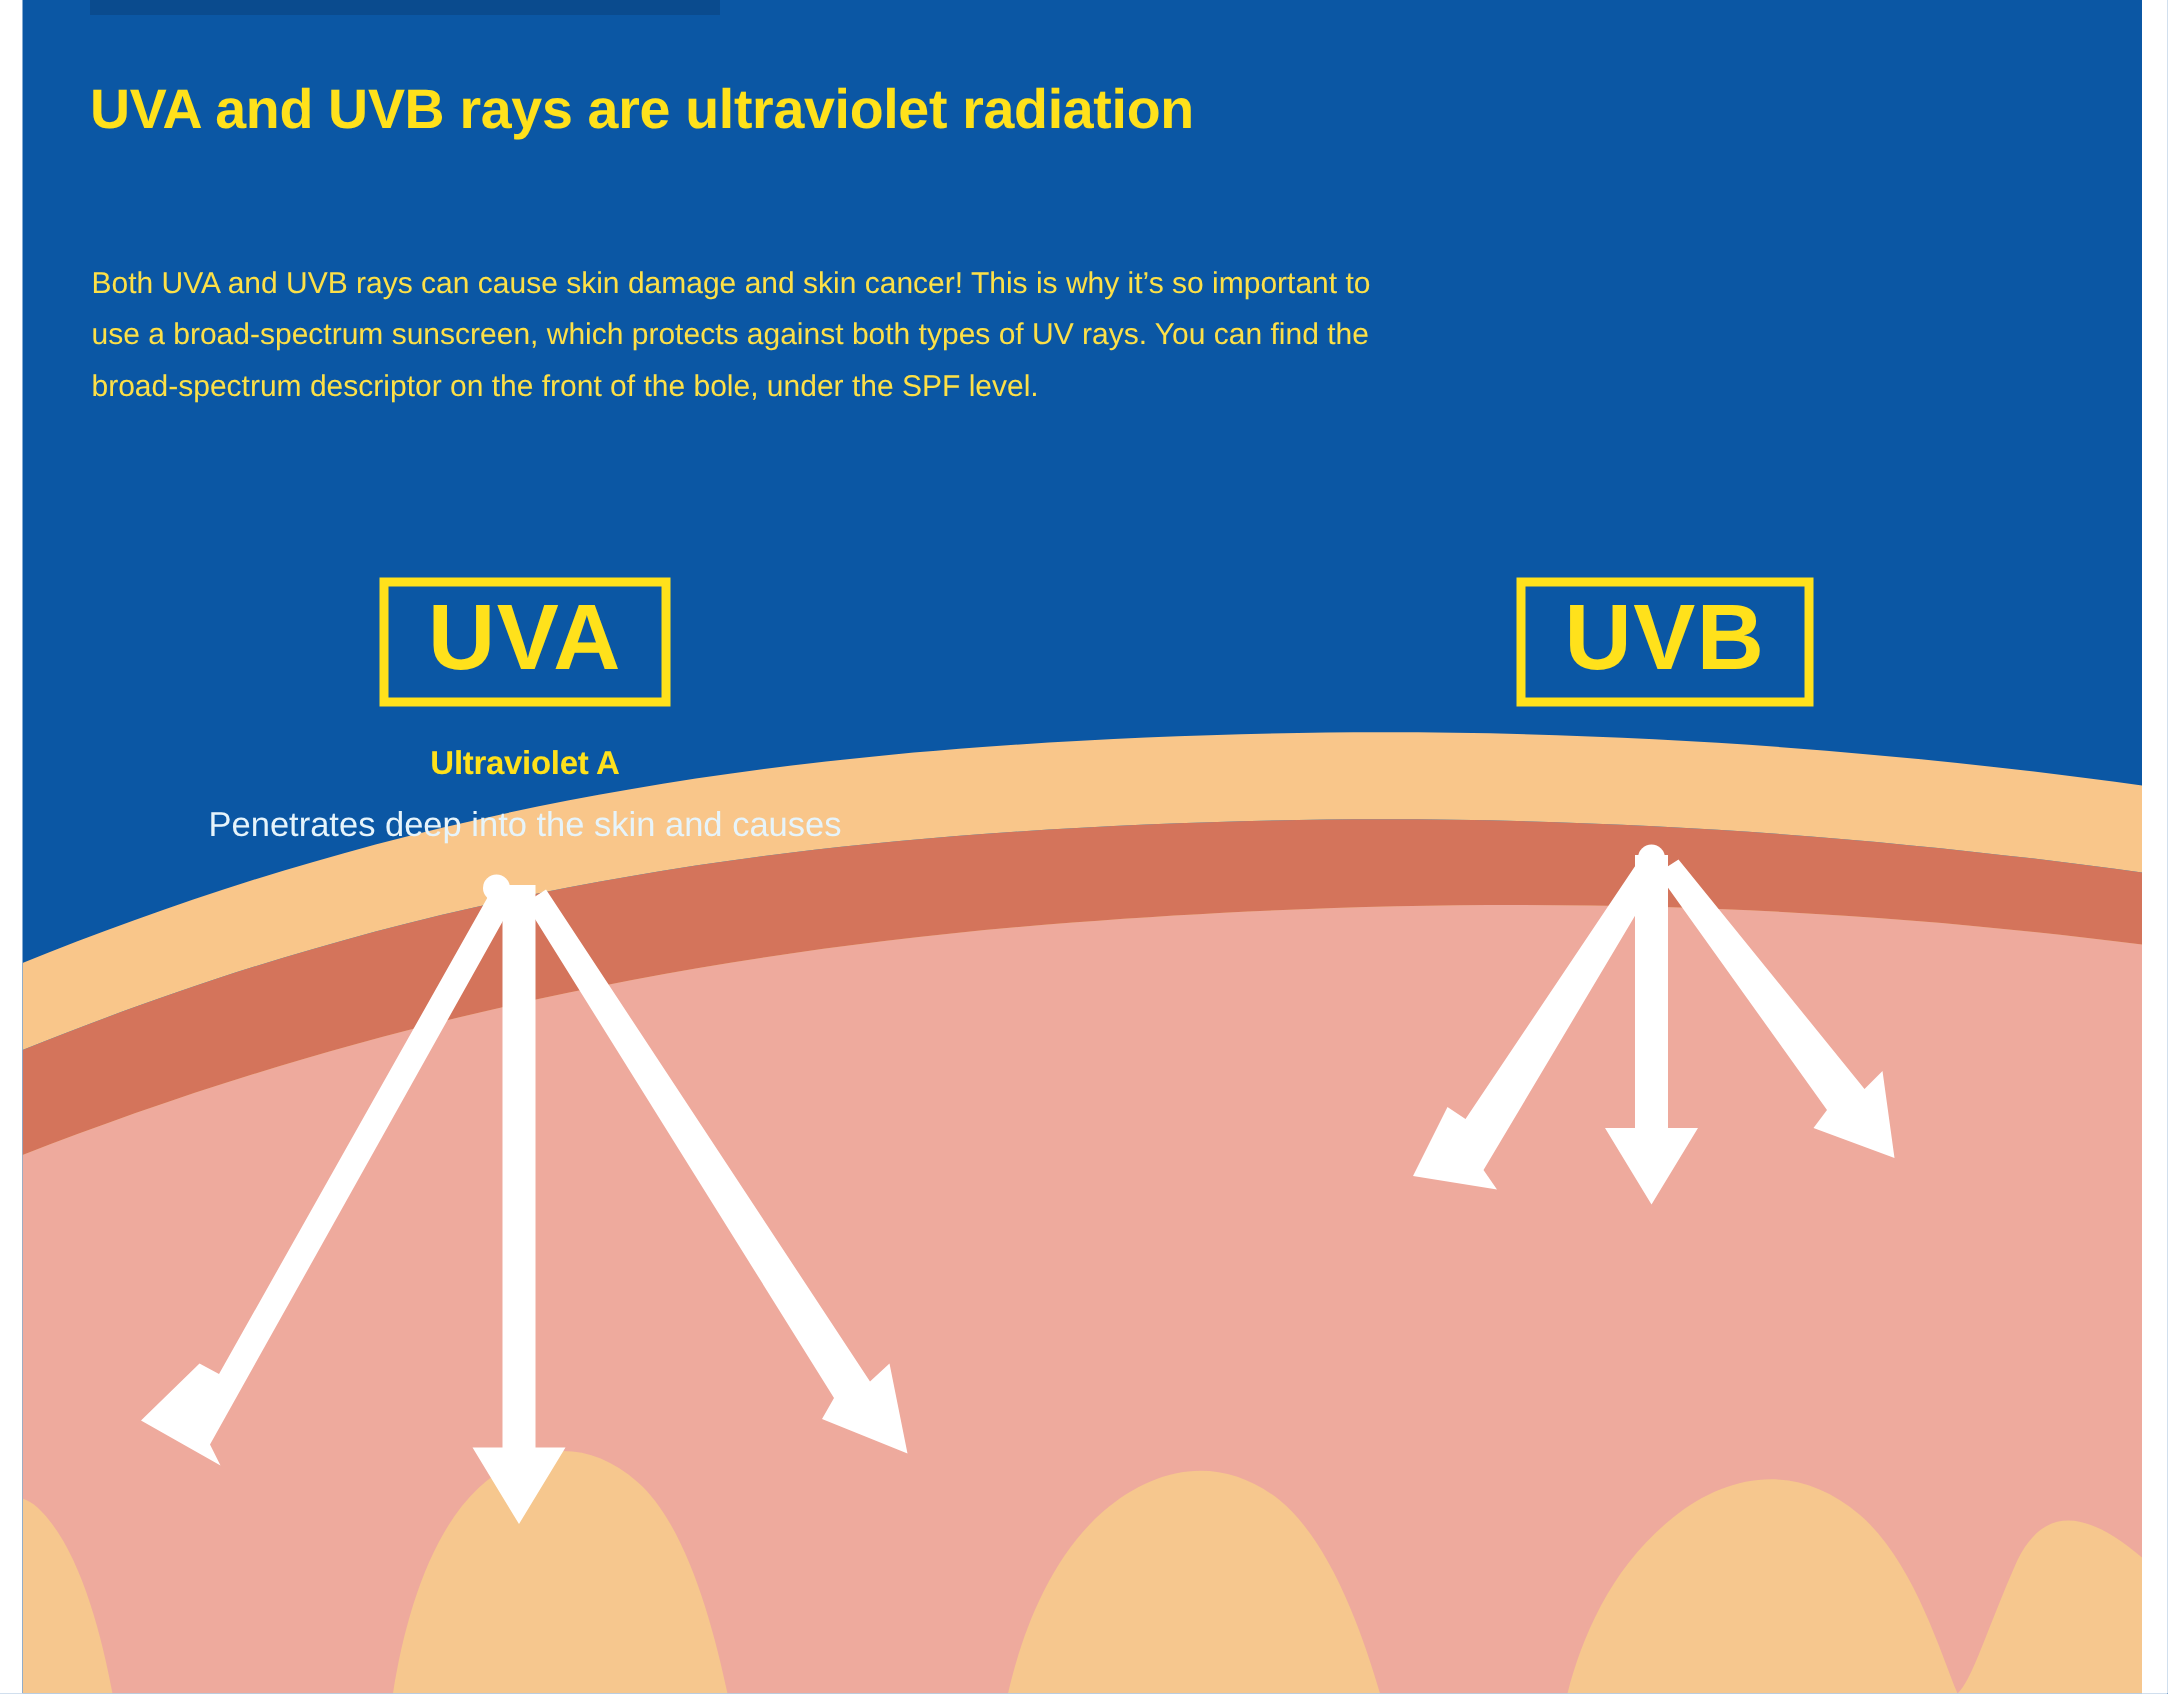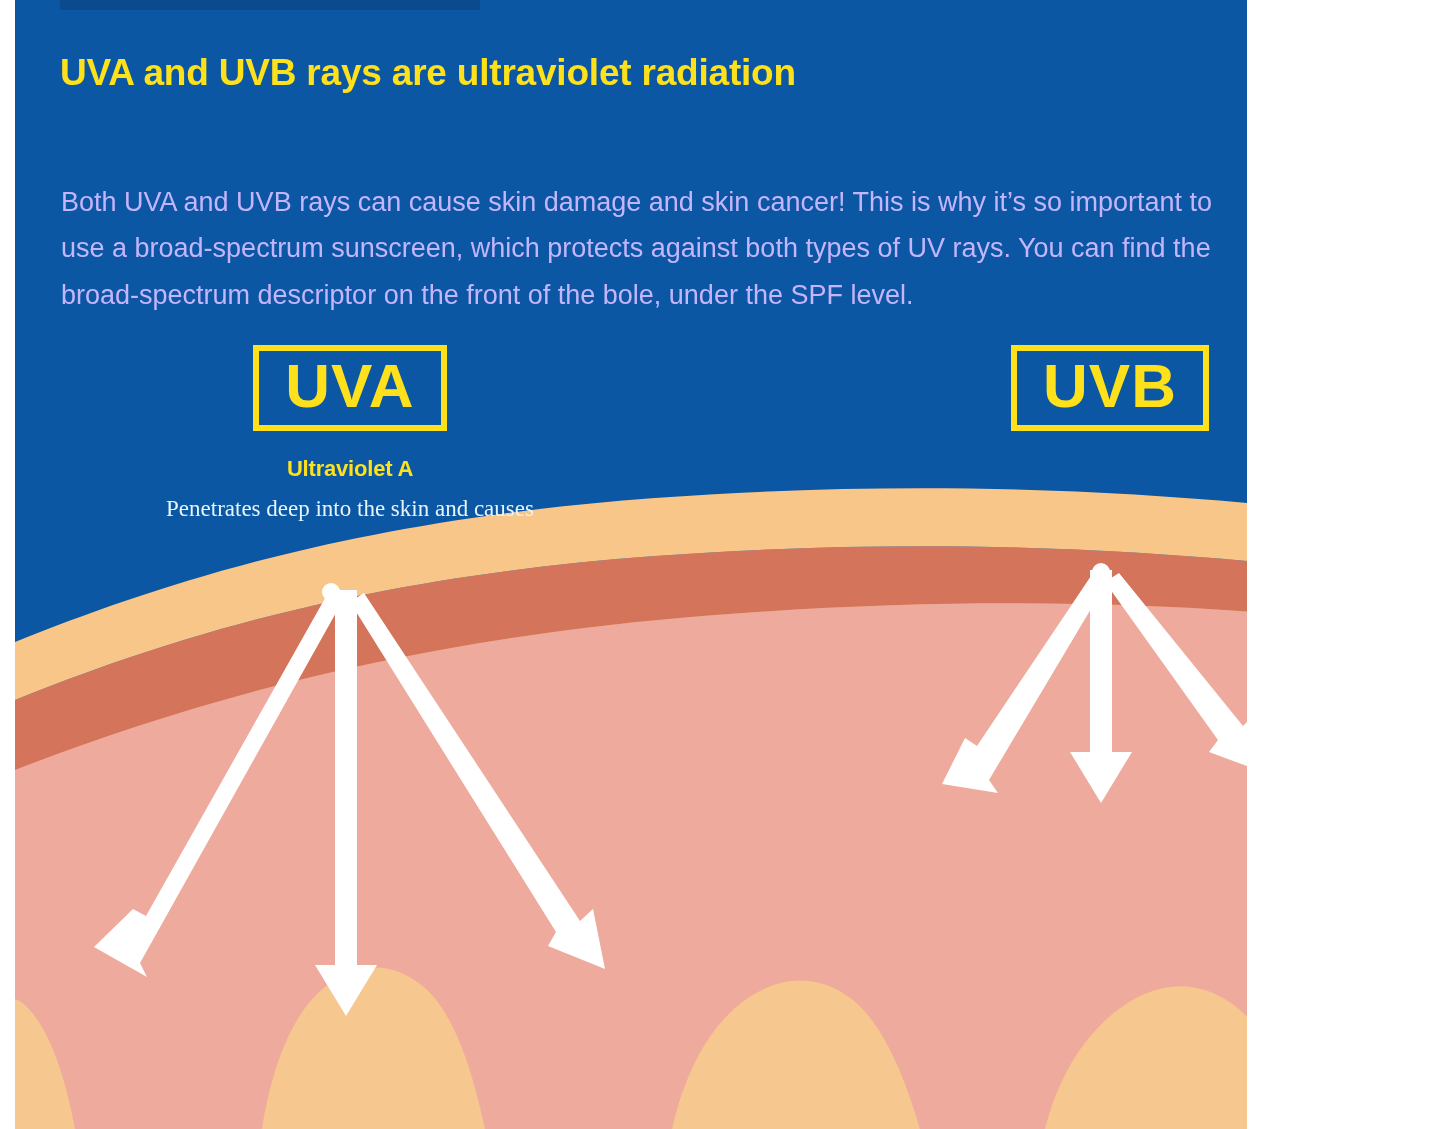--- a/index.html
+++ b/index.html
@@ -20,21 +20,21 @@
     height: 1129px;
     background: #ffffff;
     overflow: hidden;
   }
 
   
   .blue-field {
     position: absolute;
     left: 15px;
     top: 0;
-    width: 1232px;
+    width: 1413px;
     height: 1129px;
     background: #0b57a4;
     overflow: hidden;
   }
 
   
   .top-dark-band {
     position: absolute;
     left: 45px;
     top: 0;
@@ -57,31 +57,32 @@
     letter-spacing: -0.2px;
   }
   .headline .line { display: block; white-space: nowrap; }
 
   
   .body-copy {
     position: absolute;
     left: 46px;
     top: 152px;
     width: 1320px;
-    color: #c4b5fd;
-    font-size: 27px;
+    color: #fde047;
+    font-size: 20px;
     line-height: 1.72;
     font-weight: normal;
   }
   .body-copy .line { display: block; white-space: nowrap; }
 
   
   .uv-col {
     position: absolute;
     text-align: center;
+    margin-top: 40px;
   }
   .uv-col.uva { left: 75px;  top: 345px; width: 520px; }
   .uv-col.uvb { left: 835px; top: 345px; width: 520px; }
 
   .uv-badge {
     display: inline-block;
     border: 6px solid #ffe11b;
     padding: 4px 26px 8px 26px;
     line-height: 1;
     box-sizing: border-box;
@@ -103,21 +104,20 @@
     font-weight: bold;
     letter-spacing: -0.2px;
   }
   .uv-desc {
     display: block;
     margin-top: 11px;
     color: #e6f4fb;
     font-size: 23px;
     line-height: 1.42;
     font-weight: normal;
-    font-family: Liberation Serif, serif;
   }
   .uv-desc .line { display: block; white-space: nowrap; }
 
   
   .skin-svg {
     position: absolute;
     left: 0;
     top: 0;
     width: 1415px;
     height: 1129px;

